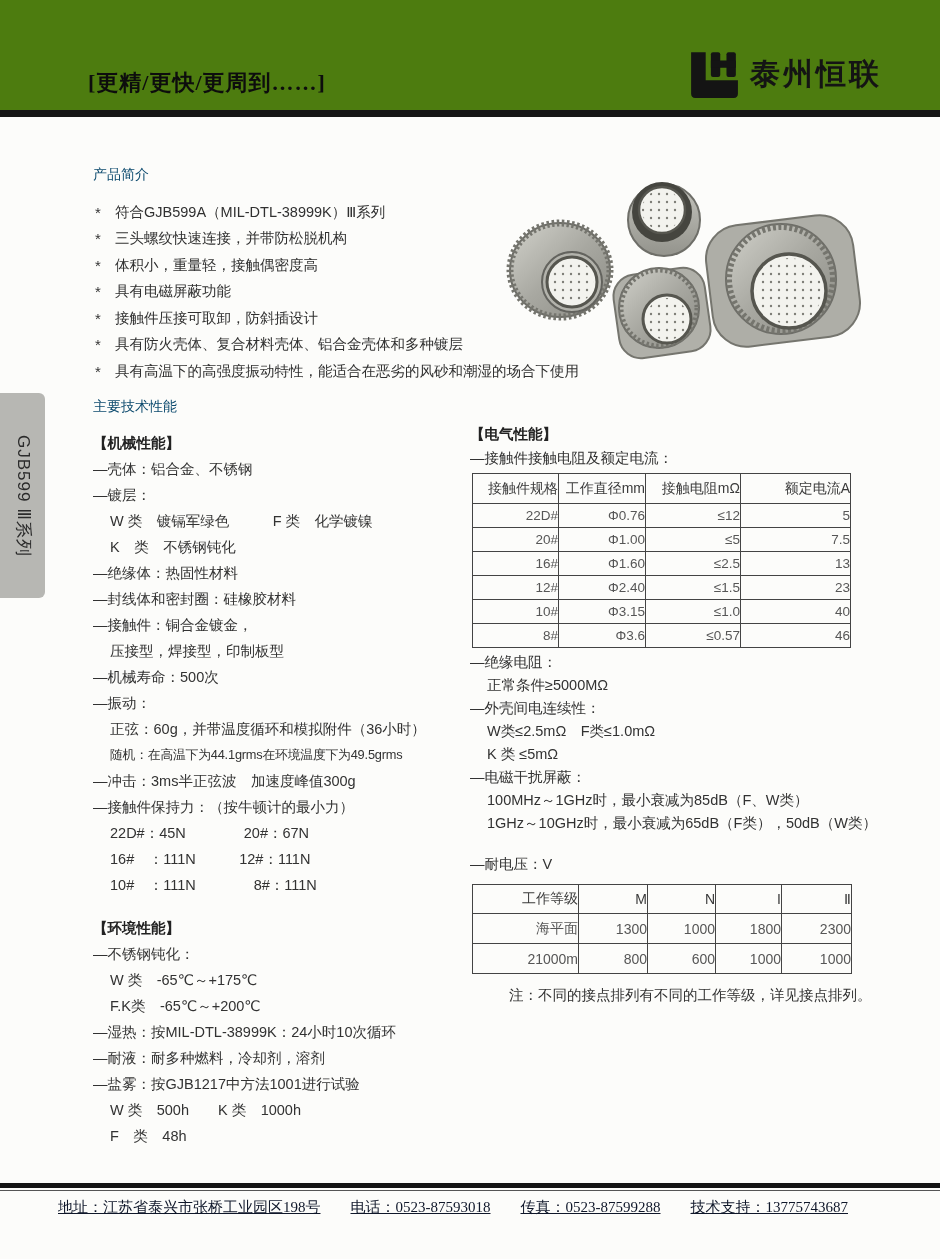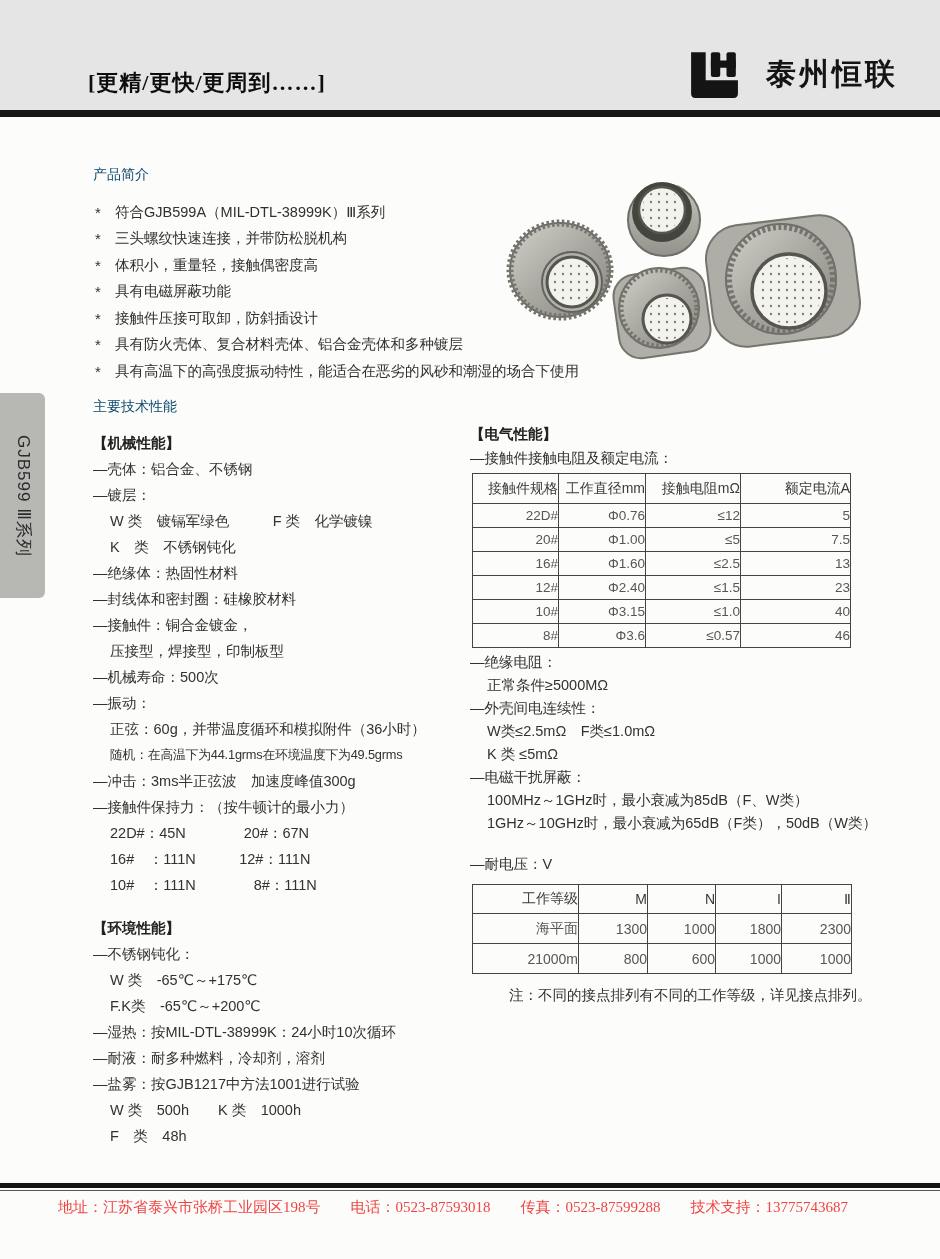--- a/index.html
+++ b/index.html
@@ -1,23 +1,23 @@
 <!DOCTYPE html>
 <html><head>
 <meta charset="utf-8">
 <style>
   html,body{margin:0;padding:0;}
   .page{position:relative;width:940px;height:1259px;background:#fcfcfa;
         font-family:"Liberation Sans","DejaVu Sans",sans-serif;color:#333;overflow:hidden;}
   
-  .header{position:absolute;left:0;top:0;width:940px;height:110px;background:#e5e5e5;}
+  .header{position:absolute;left:0;top:0;width:940px;height:110px;background:#4d7c0f;}
   .top-rule{position:absolute;left:0;top:110px;width:940px;height:7px;background:#161616;}
   .slogan{position:absolute;left:88px;top:68px;font-family:"Liberation Serif","DejaVu Serif",serif;
           font-weight:bold;font-size:22px;letter-spacing:1px;color:#0d0d0d;white-space:nowrap;}
-  .logo{position:absolute;left:688px;top:50px;display:flex;align-items:center;gap:26px;}
+  .logo{position:absolute;left:688px;top:50px;display:flex;align-items:center;gap:10px;}
   .monogram{width:52px;height:48px;}
   .brand{font-weight:bold;font-size:30px;letter-spacing:3px;color:#141414;white-space:nowrap;}
   
   .side-tab{position:absolute;left:0;top:393px;width:45px;height:205px;background:#b7b7b3;
             border-radius:0 6px 6px 0;}
   .side-tab span{position:absolute;left:50%;top:50%;transform:translate(-50%,-50%) rotate(90deg);
             white-space:nowrap;font-size:17px;color:#2b2b2b;letter-spacing:1px;}
   
   .h1{position:absolute;font-size:14px;font-weight:normal;color:#0c4a6e;white-space:nowrap;}
   #intro-title{left:93px;top:166px;}
@@ -50,21 +50,21 @@
   #contact-table{left:472px;top:473px;}
   #contact-table th{height:29px;}
   #contact-table td{height:23px;}
   #voltage-table{left:472px;top:884px;}
   #voltage-table th{height:28px;}
   #voltage-table td{height:29px;font-size:14px;}
   
   .footer-rule{position:absolute;left:0;top:1183px;width:940px;height:5px;background:#141414;}
   .footer-rule2{position:absolute;left:0;top:1190px;width:940px;height:1px;background:#555;}
   .footer{position:absolute;left:58px;top:1198px;display:flex;gap:30px;
-          font-family:"Liberation Serif","DejaVu Serif",serif;font-size:15px;color:#ef4444;white-space:nowrap;}
+          font-family:"Liberation Serif","DejaVu Serif",serif;font-size:15px;color:#0f172a;white-space:nowrap;text-decoration:underline;}
 </style>
 </head>
 <body>
 
 <div class="page">
 
   <div class="header">
     <div class="slogan">[更精/更快/更周到……]</div>
     <div class="logo">
       <svg class="monogram" viewBox="0 0 50 46">

